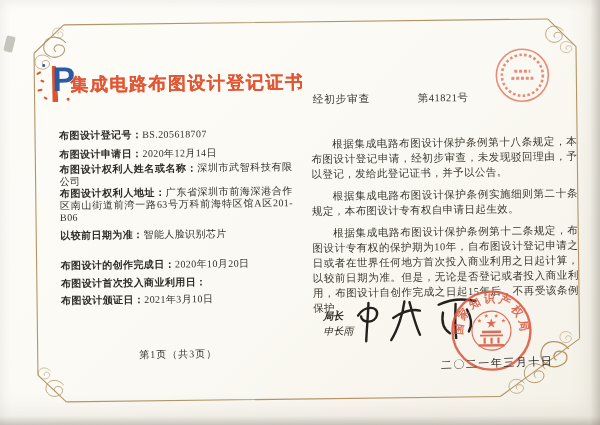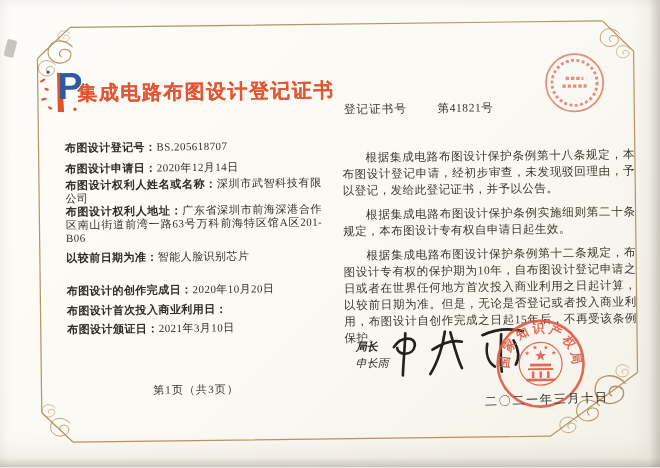--- a/index.html
+++ b/index.html
@@ -24,21 +24,21 @@
   .s2{left:4px;top:16px;width:4px;height:2px;background:#e0532f;transform:rotate(20deg);}
   .s3{left:1px;top:25px;width:5px;height:2px;background:#e0532f;transform:rotate(-15deg);}
   .s4{left:7px;top:33px;width:4px;height:2px;background:#e0532f;transform:rotate(30deg);}
   .s5{left:6px;top:0px;width:3px;height:3px;background:#2d5aa0;border-radius:50%;}
   .s6{left:30px;top:34px;width:3px;height:3px;background:#e0532f;border-radius:50%;}
   .title{position:absolute;left:72px;top:70px;font-size:18px;font-weight:bold;color:#e25634;
          letter-spacing:1.5px;text-shadow:0 0 .4px #e25634;white-space:nowrap;}
 
   
   .certno{position:absolute;left:314px;top:93px;font-size:10.5px;color:#3a362f;letter-spacing:1px;}
-  .certno .val{margin-left:24px;letter-spacing:.5px;}
+  .certno .val{margin-left:44px;letter-spacing:.5px;}
 
   
   .fields{position:absolute;left:60px;top:127px;width:233px;font-size:10px;color:#33302a;
           letter-spacing:.4px;line-height:12px;}
   .frow{margin:0;text-align:justify;}
   .flabel{font-weight:bold;color:#2e2b26;}
   .mb-a{margin-bottom:7px;} .mb-b{margin-bottom:3px;} .mb-0{margin-bottom:0;}
   .mb-c{margin-bottom:6px;} .mb-d{margin-bottom:18px;} .mb-e{margin-bottom:6px;} .mb-f{margin-bottom:5px;}
   .pagefoot{position:absolute;left:60px;top:346px;width:233px;text-align:center;font-size:10px;color:#3a362f;letter-spacing:1px;}
 
@@ -96,21 +96,21 @@
       <span class="spark s3"></span>
       <span class="spark s4"></span>
       <span class="spark s5"></span>
       <span class="spark s6"></span>
       <span class="blade"></span>
       <span class="pletter">P</span>
     </div>
     <div class="title">集成电路布图设计登记证书</div>
 
     <div class="certno">
-      <span>登记证书号</span>
+      <span>经初步审查</span>
       <span class="val">第41821号</span>
     </div>
 
     <div class="fields">
       <p class="frow mb-a"><span class="flabel">布图设计登记号：</span><span>BS.205618707</span></p>
       <p class="frow mb-b"><span class="flabel">布图设计申请日：</span><span>2020年12月14日</span></p>
       <p class="frow mb-0"><span class="flabel">布图设计权利人姓名或名称：</span><span>深圳市武智科技有限公司</span></p>
       <p class="frow mb-c"><span class="flabel">布图设计权利人地址：</span><span>广东省深圳市前海深港合作区南山街道前湾一路63号万科前海特区馆A区201-B06</span></p>
       <p class="frow mb-d"><span class="flabel">以较前日期为准：</span><span>智能人脸识别芯片</span></p>
       <p class="frow mb-e"><span class="flabel">布图设计的创作完成日：</span><span>2020年10月20日</span></p>

